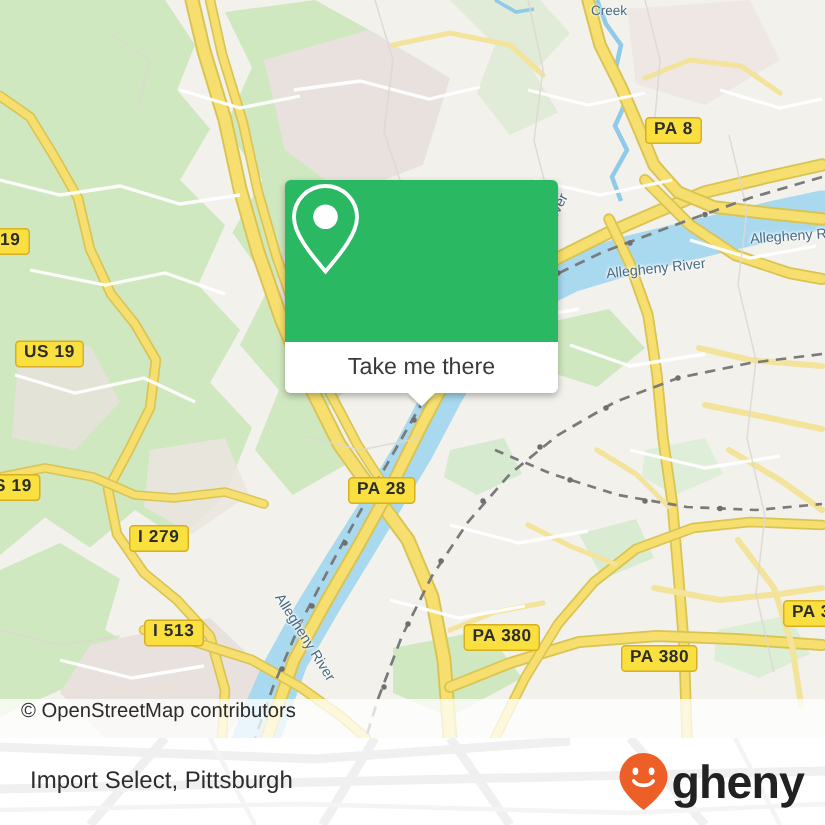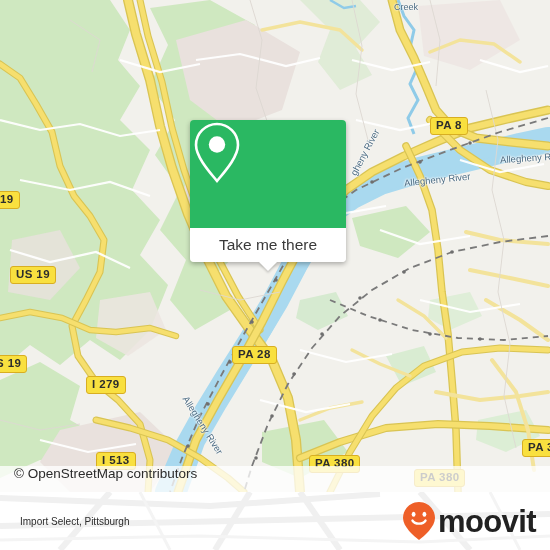--- a/index.html
+++ b/index.html
@@ -31,21 +31,20 @@
     border: 1.4px solid #d8ae22;
     border-radius: 3px;
     color: #2d2d2d;
     font-size: 11.5px;
     font-weight: bold;
     letter-spacing: .4px;
     padding: 2px 5px 2.5px 5px;
     line-height: 1;
     white-space: nowrap;
     font-family: "Liberation Sans", sans-serif;
-    margin-top: 39px;
   }
 
   .river-label {
     position: absolute;
     color: #4b6b82;
     font-size: 9.5px;
     white-space: nowrap;
     font-family: "Liberation Sans", sans-serif;
     text-shadow: 0 0 2px #fff, 0 0 2px #fff, 0 0 3px #fff;
   }
@@ -75,21 +74,21 @@
     font-size: 13.5px;
     color: #2b2b2b;
     font-family: "Liberation Sans", sans-serif;
   }
 
   
   #callout {
     position: absolute;
     left: 190px;
     top: 120px;
-    width: 156px;
+    width: 182px;
     border-radius: 4px;
     box-shadow: 0 2px 5px rgba(0,0,0,0.30);
     overflow: visible;
     z-index: 30;
   }
   #callout .card-head {
     height: 108px;
     background: #2ab862;
     border-radius: 4px 4px 0 0;
     display: flex;
@@ -133,21 +132,21 @@
   #bottombar .bg-watermark {
     position: absolute; left: 0; top: 0;
     width: 550px; height: 58px;
     opacity: 1;
   }
   #bottombar .place-name {
     position: absolute;
     left: 20px;
     top: 50%;
     transform: translateY(-50%);
-    font-size: 10px;
+    font-size: 16px;
     color: #2c2c2c;
     font-family: "Liberation Sans", sans-serif;
     white-space: nowrap;
   }
   #brand {
     position: absolute;
     right: 14px;
     top: 50%;
     transform: translateY(-50%);
     display: flex;
@@ -319,23 +318,23 @@
             <circle cx="430" cy="334" r="1.8"></circle>
           <circle cx="480" cy="339" r="1.8"></circle>
         </g>
       </g>
     </svg>
 
     <div class="shield" style="left:430px; top:78px;">PA 8</div>
     <div class="shield" style="left:-6px;  top:152px;">19</div>
     <div class="shield" style="left:10px;  top:227px;">US 19</div>
     <div class="shield" style="left:-10px; top:316px;">S 19</div>
-    <div class="shield" style="left:86px;  top:337px;">I 279</div>
+    <div class="shield" style="left:86px;  top:350px;">I 279</div>
     <div class="shield" style="left:96px;  top:413px;">I 513</div>
-    <div class="shield" style="left:232px; top:307px;">PA 28</div>
+    <div class="shield" style="left:232px; top:318px;">PA 28</div>
     <div class="shield" style="left:309px; top:416px;">PA 380</div>
     <div class="shield" style="left:414px; top:430px;">PA 380</div>
     <div class="shield" style="left:522px; top:400px;">PA 38</div>
 
     <div class="river-label" style="left:500px; top:152px; transform:rotate(-4deg);">Allegheny River</div>
     <div class="river-label" style="left:404px; top:174px; transform:rotate(-6deg);">Allegheny River</div>
     <div class="river-label" style="left:348px; top:172px; transform:rotate(-62deg); transform-origin:left top;">gheny River</div>
     <div class="river-label" style="left:190px; top:394px; transform:rotate(58deg); transform-origin:left top;">Allegheny River</div>
     <div class="creek-label" style="left:394px; top:2px;">Creek</div>
 
@@ -375,17 +374,17 @@
       </g>
     </svg>
     <span class="place-name">Import Select, Pittsburgh</span>
     <div id="brand">
       <svg width="34" height="40" viewBox="0 0 34 40">
         <path d="M17 1 C8.2 1 1 8.2 1 17 C1 26 12 35 17 39 C22 35 33 26 33 17 C33 8.2 25.8 1 17 1 Z" fill="#ee5f28"></path>
         <ellipse cx="11.6" cy="13.2" rx="1.9" ry="2.5" fill="#ffffff"></ellipse>
         <ellipse cx="22.4" cy="13.2" rx="1.9" ry="2.5" fill="#ffffff"></ellipse>
         <path d="M10.5 19.6 C12.8 23.6 21.2 23.6 23.5 19.6" fill="none" stroke="#ffffff" stroke-width="2.4" stroke-linecap="round"></path>
       </svg>
-      <span class="brand-text">moovit</span>
+      <span class="brand-text">gheny</span>
     </div>
   </div>
 
 </div>
 
 </body></html>

